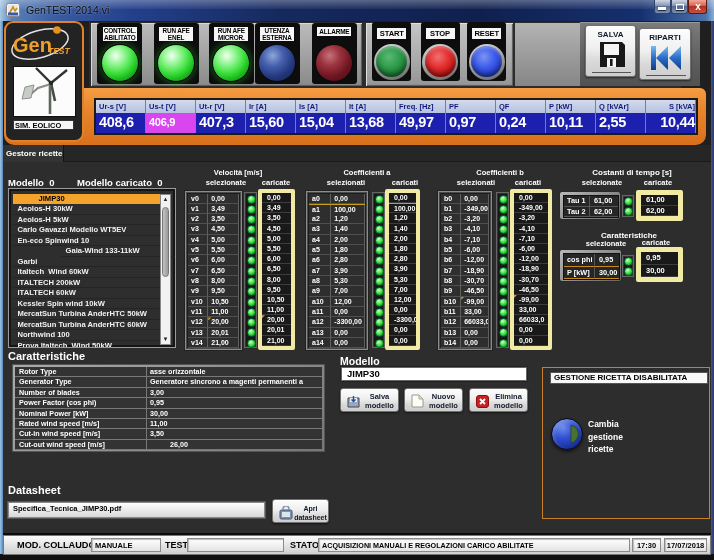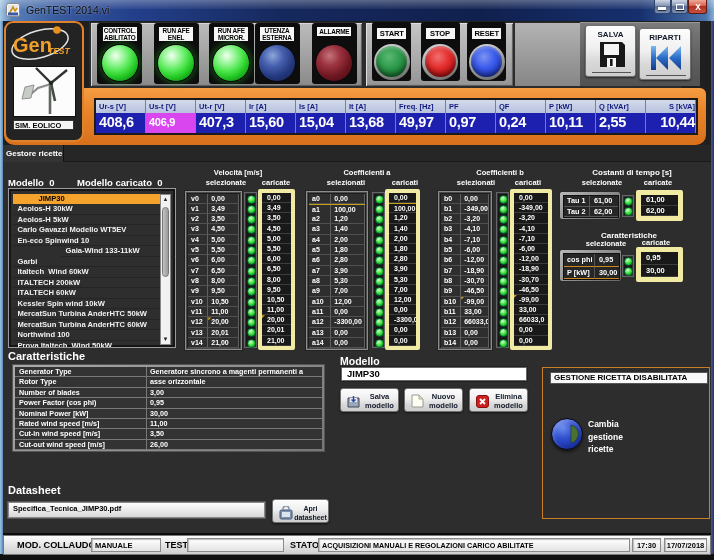--- a/index.html
+++ b/index.html
@@ -562,26 +562,26 @@
     <div class="sled" style="top:0.5px;left:1px;"></div>
     <div class="sled" style="top:10.5px;left:1px;"></div>
   </div>
 <div class="a car" style="left:636px;top:247px;width:47px;height:35.0px;border-width:5px;">
 <div class="cc" style="height:12.5px;line-height:12.5px;font-size:7.5px;">0,95</div>
 <div class="cc" style="height:12.5px;line-height:12.5px;font-size:7.5px;">30,00</div>
 </div>
 <div class="a b w" style="left:8px;top:350px;font-size:11px;">Caratteristiche</div>
 <div class="a" style="left:12px;top:364px;width:313px;height:88px;background:linear-gradient(145deg,#aaa,#777);border:1px solid #555;padding:2px;">
 <div style="display:flex;height:10.4px;background:#333;border-bottom:1px solid #787878;">
+      <div style="width:132px;color:#fff;font-weight:bold;font-size:7.2px;line-height:10px;padding-left:4px;border-right:1px solid #787878;white-space:nowrap;overflow:hidden;">Rotor Type</div>
+      <div style="flex:1;color:#fff;font-weight:bold;font-size:7.2px;line-height:10px;padding-left:3px;white-space:nowrap;overflow:hidden;">asse orizzontale</div>
+    </div>
+<div style="display:flex;height:10.4px;background:#333;border-bottom:1px solid #787878;">
       <div style="width:132px;color:#fff;font-weight:bold;font-size:7.2px;line-height:10px;padding-left:4px;border-right:1px solid #787878;white-space:nowrap;overflow:hidden;">Generator Type</div>
       <div style="flex:1;color:#fff;font-weight:bold;font-size:7.2px;line-height:10px;padding-left:3px;white-space:nowrap;overflow:hidden;">Generatore sincrono a magenti permanenti a</div>
-    </div>
-<div style="display:flex;height:10.4px;background:#333;border-bottom:1px solid #787878;">
-      <div style="width:132px;color:#fff;font-weight:bold;font-size:7.2px;line-height:10px;padding-left:4px;border-right:1px solid #787878;white-space:nowrap;overflow:hidden;">Rotor Type</div>
-      <div style="flex:1;color:#fff;font-weight:bold;font-size:7.2px;line-height:10px;padding-left:3px;white-space:nowrap;overflow:hidden;">asse orizzontale</div>
     </div>
 <div style="display:flex;height:10.4px;background:#333;border-bottom:1px solid #787878;">
       <div style="width:132px;color:#fff;font-weight:bold;font-size:7.2px;line-height:10px;padding-left:4px;border-right:1px solid #787878;white-space:nowrap;overflow:hidden;">Number of blades</div>
       <div style="flex:1;color:#fff;font-weight:bold;font-size:7.2px;line-height:10px;padding-left:3px;white-space:nowrap;overflow:hidden;">3,00</div>
     </div>
 <div style="display:flex;height:10.4px;background:#333;border-bottom:1px solid #787878;">
       <div style="width:132px;color:#fff;font-weight:bold;font-size:7.2px;line-height:10px;padding-left:4px;border-right:1px solid #787878;white-space:nowrap;overflow:hidden;">Power Factor (cos phi)</div>
       <div style="flex:1;color:#fff;font-weight:bold;font-size:7.2px;line-height:10px;padding-left:3px;white-space:nowrap;overflow:hidden;">0,95</div>
     </div>
 <div style="display:flex;height:10.4px;background:#333;border-bottom:1px solid #787878;">
@@ -589,21 +589,21 @@
       <div style="flex:1;color:#fff;font-weight:bold;font-size:7.2px;line-height:10px;padding-left:3px;white-space:nowrap;overflow:hidden;">30,00</div>
     </div>
 <div style="display:flex;height:10.4px;background:#333;border-bottom:1px solid #787878;">
       <div style="width:132px;color:#fff;font-weight:bold;font-size:7.2px;line-height:10px;padding-left:4px;border-right:1px solid #787878;white-space:nowrap;overflow:hidden;">Rated wind speed [m/s]</div>
       <div style="flex:1;color:#fff;font-weight:bold;font-size:7.2px;line-height:10px;padding-left:3px;white-space:nowrap;overflow:hidden;">11,00</div>
     </div>
 <div style="display:flex;height:10.4px;background:#333;border-bottom:1px solid #787878;">
       <div style="width:132px;color:#fff;font-weight:bold;font-size:7.2px;line-height:10px;padding-left:4px;border-right:1px solid #787878;white-space:nowrap;overflow:hidden;">Cut-in wind speed [m/s]</div>
       <div style="flex:1;color:#fff;font-weight:bold;font-size:7.2px;line-height:10px;padding-left:3px;white-space:nowrap;overflow:hidden;">3,50</div>
     </div>
-<div style="display:flex;height:10.4px;background:#333;border-bottom:1px solid #787878;">
+<div style="display:flex;height:10.4px;background:#333;border-bottom:1px solid #787878;gap:20px;">
       <div style="width:132px;color:#fff;font-weight:bold;font-size:7.2px;line-height:10px;padding-left:4px;border-right:1px solid #787878;white-space:nowrap;overflow:hidden;">Cut-out wind speed [m/s]</div>
       <div style="flex:1;color:#fff;font-weight:bold;font-size:7.2px;line-height:10px;padding-left:3px;white-space:nowrap;overflow:hidden;">26,00</div>
     </div>
 </div>
 
 <div class="a b w" style="left:8px;top:484px;font-size:11px;">Datasheet</div>
 <div class="a" style="left:8px;top:502px;width:257px;height:16px;background:linear-gradient(180deg,#fff,#d8d8d8);border:1px solid #888;box-shadow:0 0 0 1px #555;color:#000;font-weight:bold;font-size:7.5px;line-height:12px;padding-left:4px;">Specifica_Tecnica_JIMP30.pdf</div>
 <div class="a sbtn" style="left:272px;top:499px;width:57px;height:24px;">
  <svg class="a" style="left:6px;top:6px" width="14" height="14" viewBox="0 0 14 14">
   <rect x="1" y="4" width="12" height="9" rx="1.5" fill="#7c94b4" stroke="#44546c"></rect>

